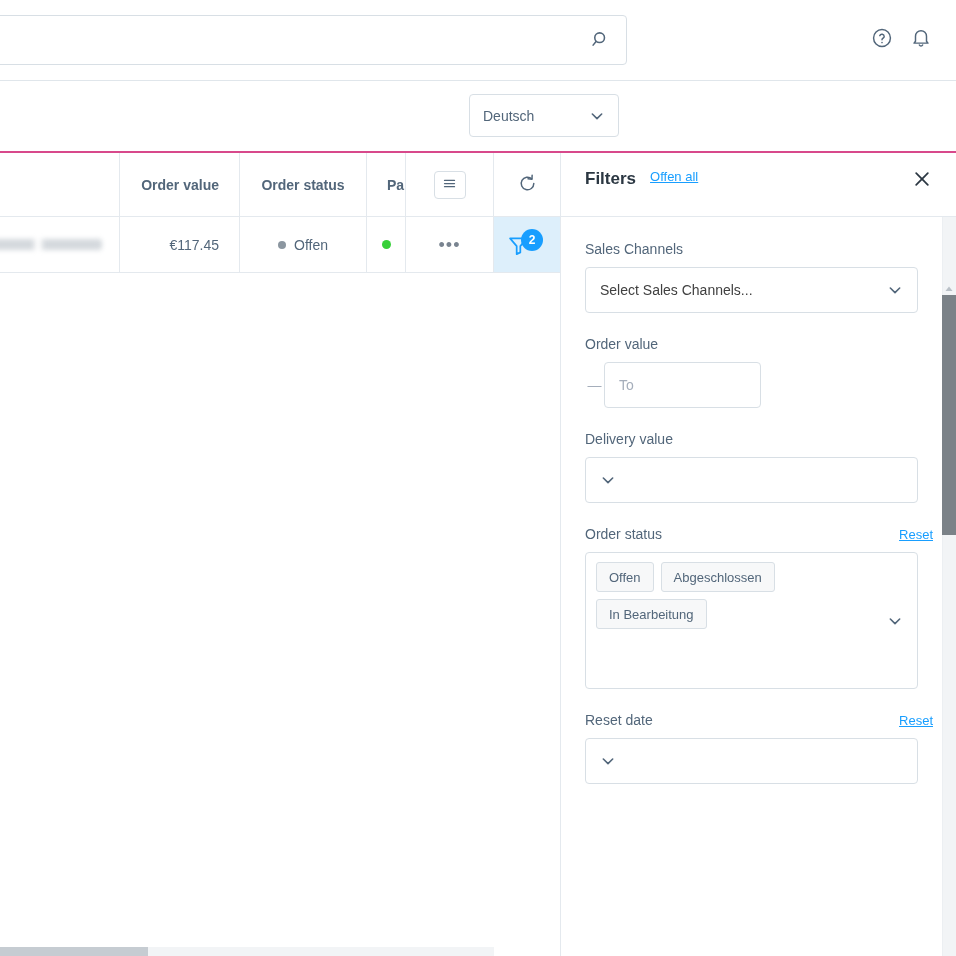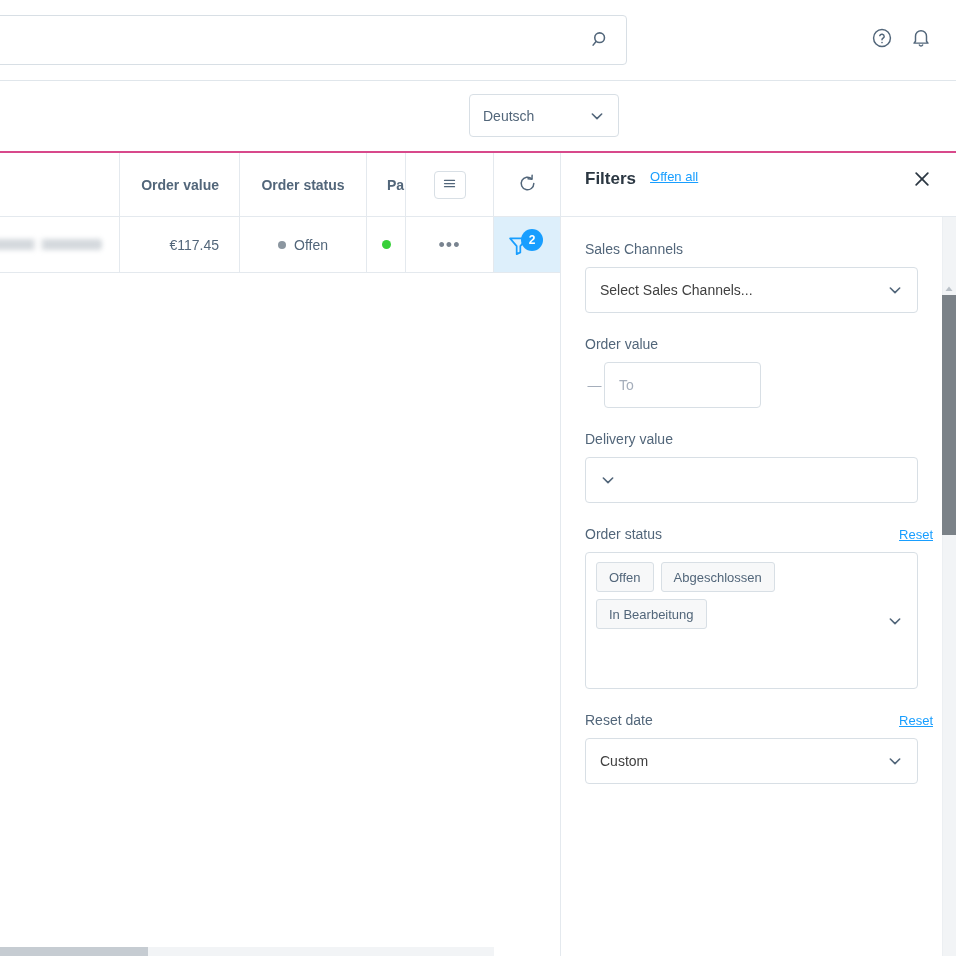--- a/index.html
+++ b/index.html
@@ -408,21 +408,20 @@
           </span>
         </div>
       </div>
 
       <div class="fgroup">
         <div class="fgroup-head">
           <span class="flabel">Reset date</span>
           <span class="freset">Reset</span>
         </div>
         <div class="fselect">
-          <span class="ph">Custom</span>
           <span class="chev">
             <svg viewBox="0 0 24 24" fill="none" stroke="currentColor" stroke-width="2.4" stroke-linecap="round" stroke-linejoin="round">
                 <polyline points="5 9 12 16 19 9"></polyline>
               </svg>
           </span>
         </div>
       </div>
 
     </div>
 

